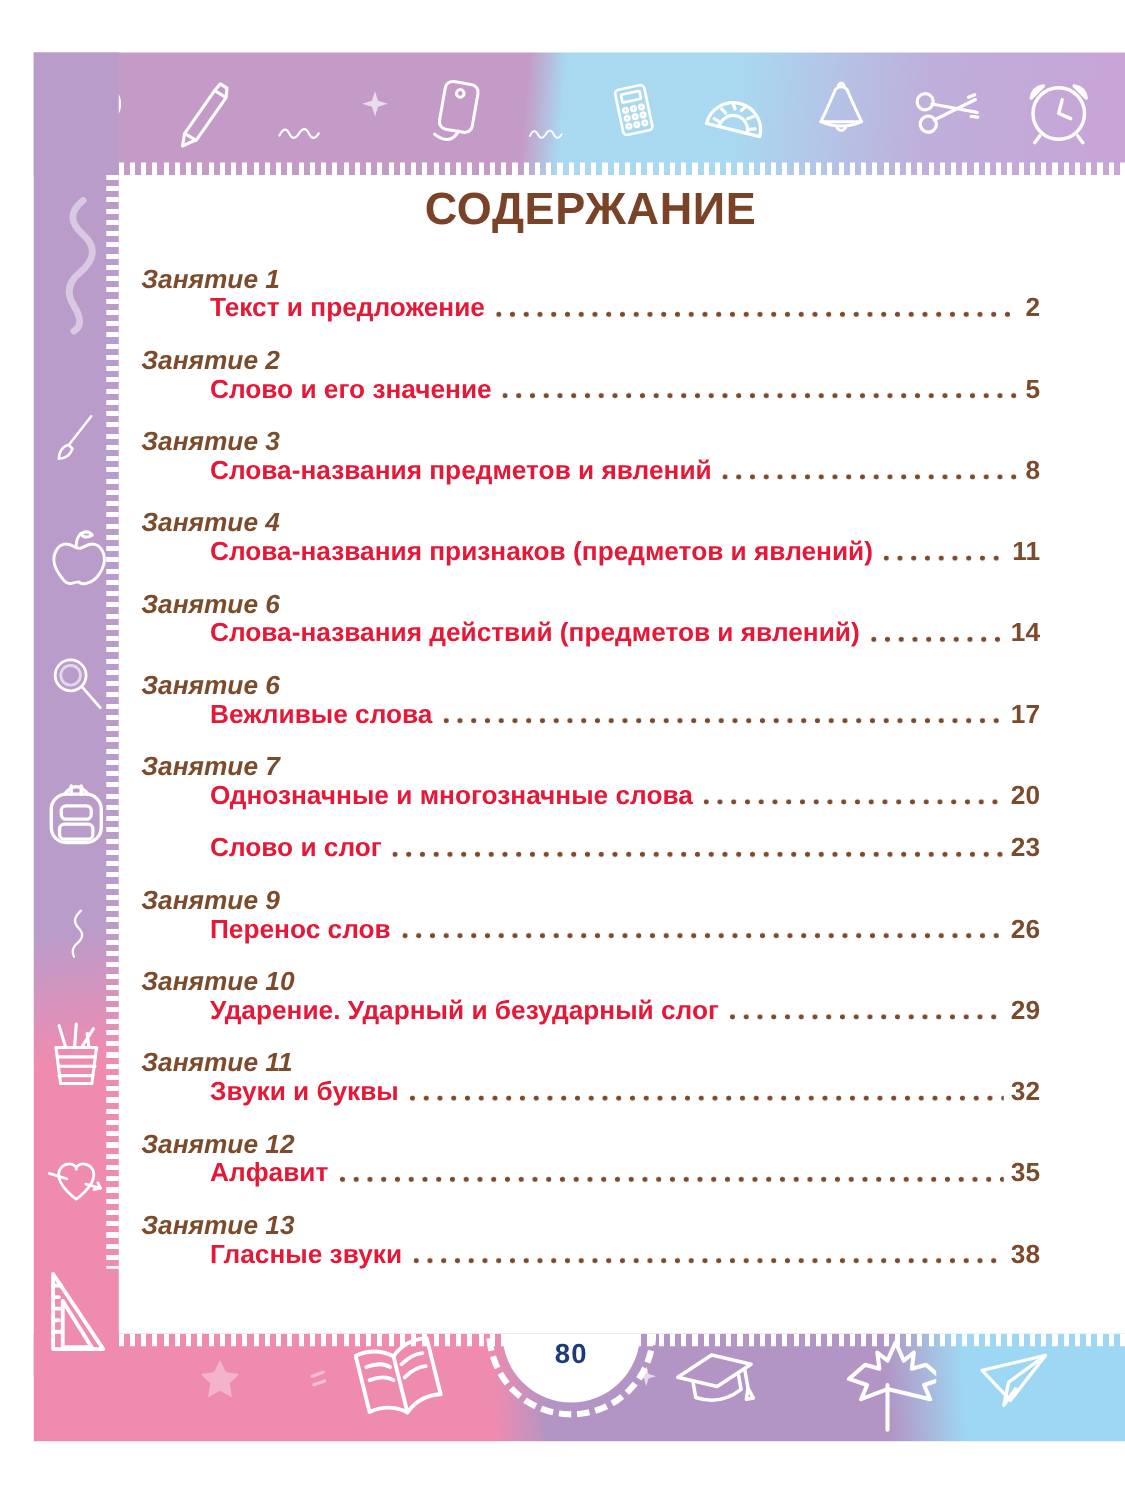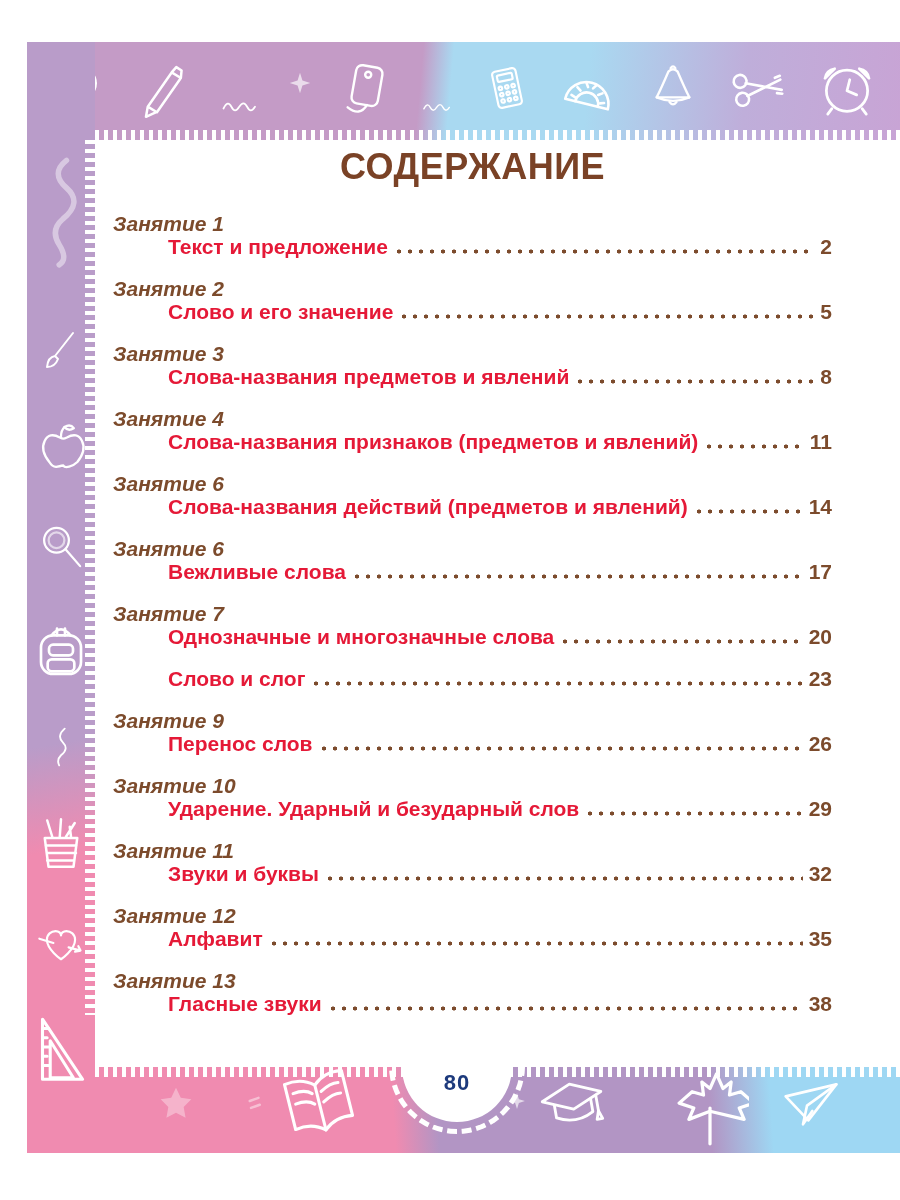--- a/index.html
+++ b/index.html
@@ -322,21 +322,21 @@
           <div class="entry-label">Занятие 9</div>
           <div class="entry-row">
             <span class="entry-title">Перенос слов</span>
             <span class="leader"></span>
             <span class="entry-page">26</span>
           </div>
         </div>
         <div class="entry">
           <div class="entry-label">Занятие 10</div>
           <div class="entry-row">
-            <span class="entry-title">Ударение. Ударный и безударный слов</span>
+            <span class="entry-title">Ударение. Ударный и безударный слог</span>
             <span class="leader"></span>
             <span class="entry-page">29</span>
           </div>
         </div>
         <div class="entry">
           <div class="entry-label">Занятие 11</div>
           <div class="entry-row">
             <span class="entry-title">Звуки и буквы</span>
             <span class="leader"></span>
             <span class="entry-page">32</span>

